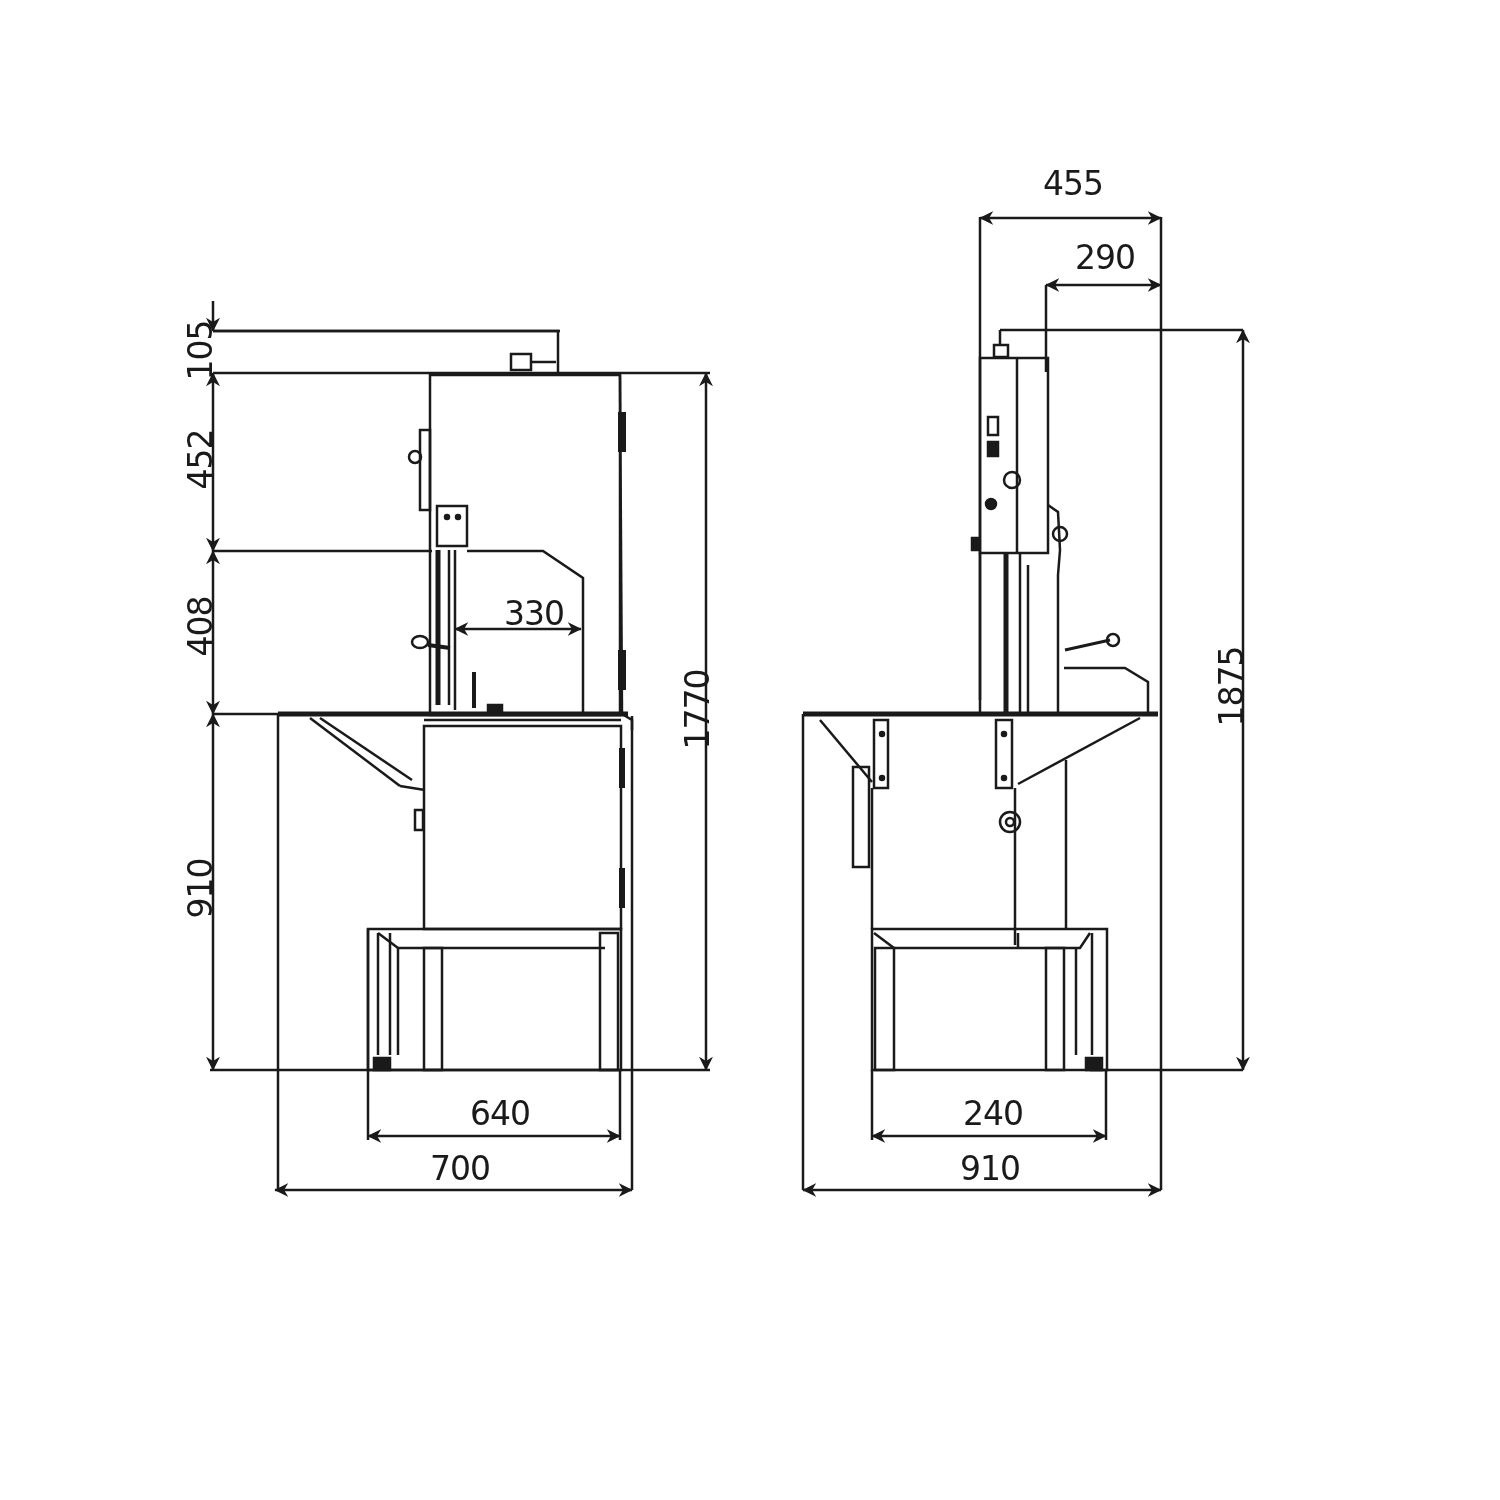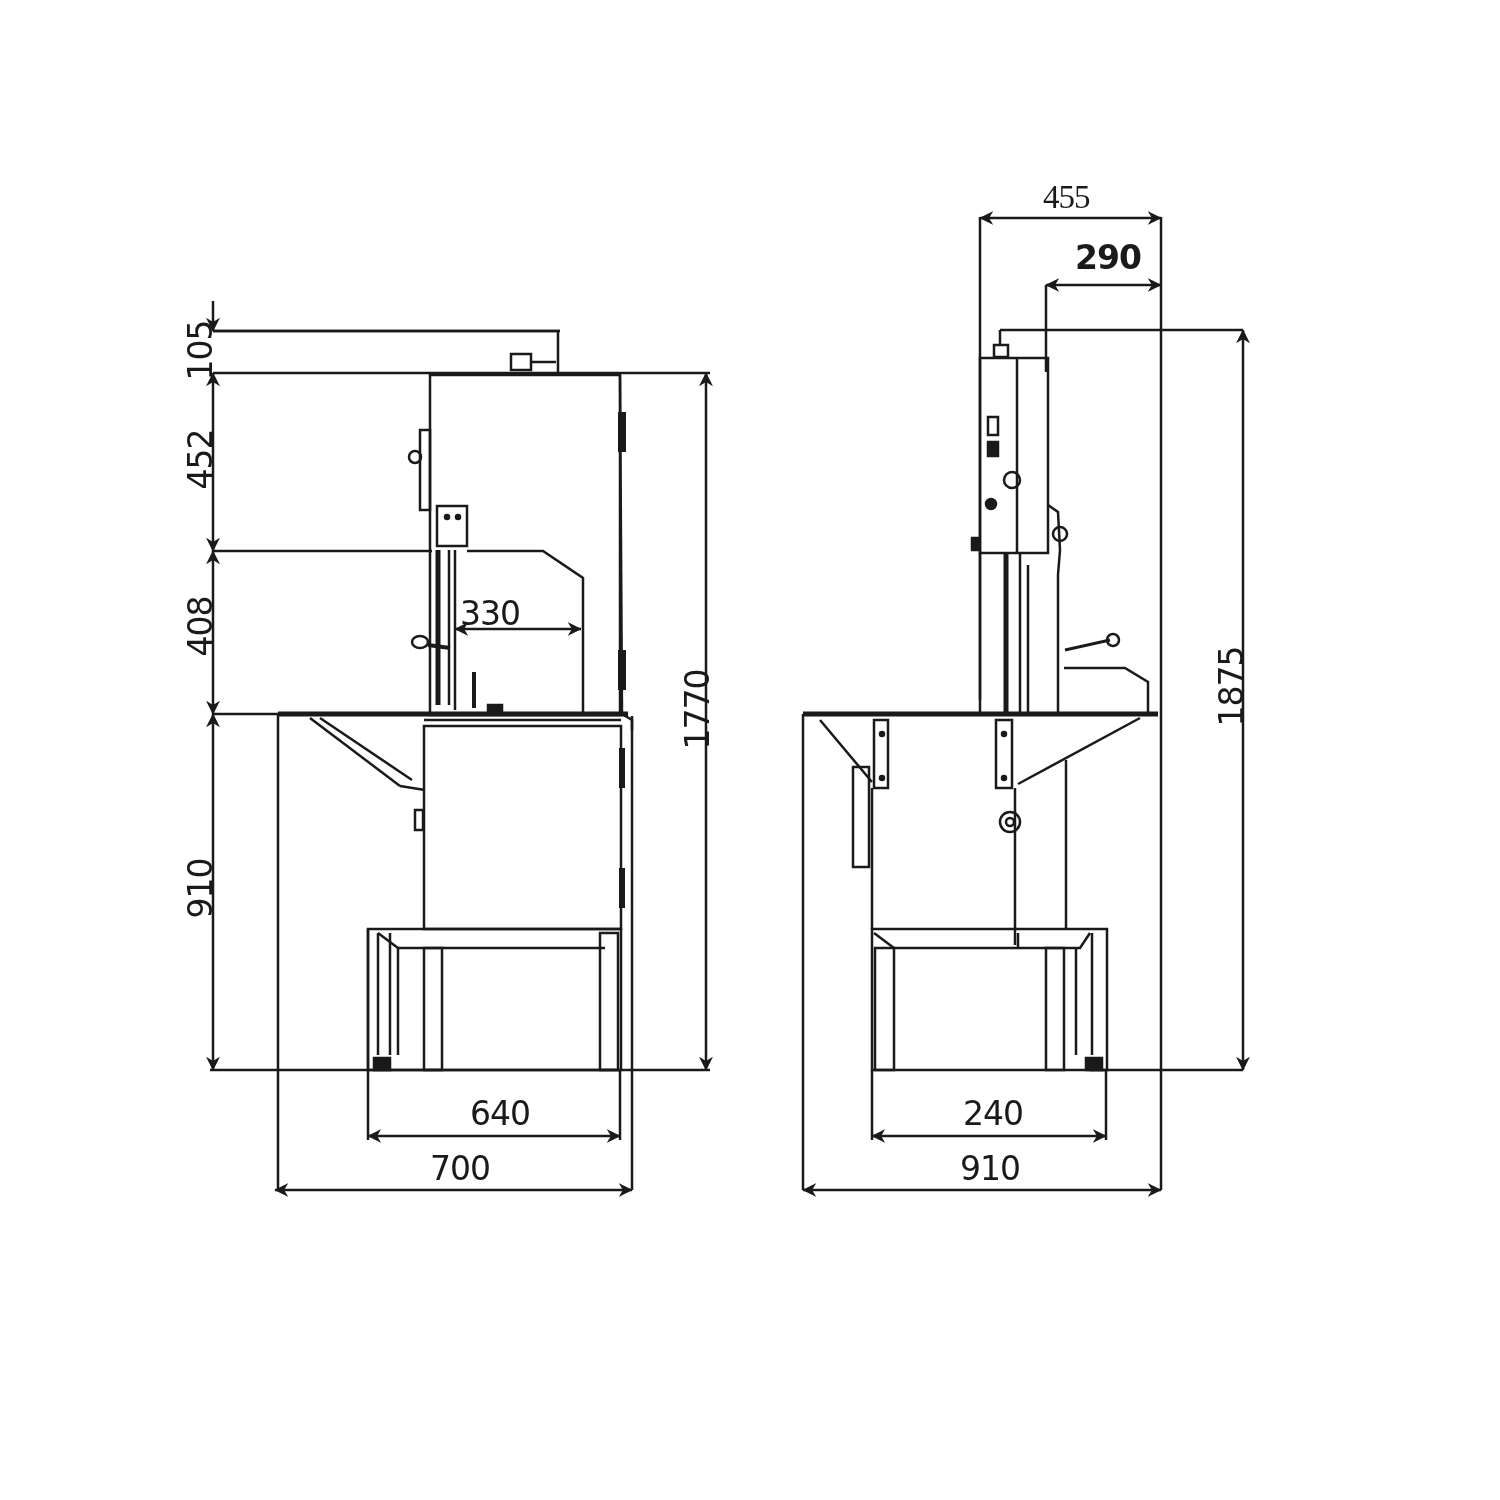--- a/index.html
+++ b/index.html
@@ -162,21 +162,21 @@
       <line x1="803" y1="1190" x2="1161" y2="1190" marker-start="url(#arr)" marker-end="url(#arr)"></line>
     </g>
   </g>
 </svg>
 
 <div class="dim-label vert" style="left:170px; top:334px;">105</div>
 <div class="dim-label vert" style="left:170px; top:443px;">452</div>
 <div class="dim-label vert" style="left:170px; top:610px;">408</div>
 <div class="dim-label vert" style="left:170px; top:872px;">910</div>
 <div class="dim-label vert" style="left:658px; top:693px;">1770</div>
-<div class="dim-label" style="left:460px; top:597px;">330</div>
+<div class="dim-label" style="left:504px; top:597px;">330</div>
 <div class="dim-label" style="left:470px; top:1097px;">640</div>
 <div class="dim-label" style="left:430px; top:1152px;">700</div>
 
-<div class="dim-label" style="left:1043px; top:181px;font-family:Liberation Serif, serif;">455</div>
-<div class="dim-label" style="left:1075px; top:241px;font-weight:bold;">290</div>
+<div class="dim-label" style="left:1043px; top:167px;">455</div>
+<div class="dim-label" style="left:1075px; top:241px;">290</div>
 <div class="dim-label vert" style="left:1192px; top:670px;">1875</div>
 <div class="dim-label" style="left:963px; top:1097px;">240</div>
 <div class="dim-label" style="left:960px; top:1152px;">910</div>
 
 </body></html>

